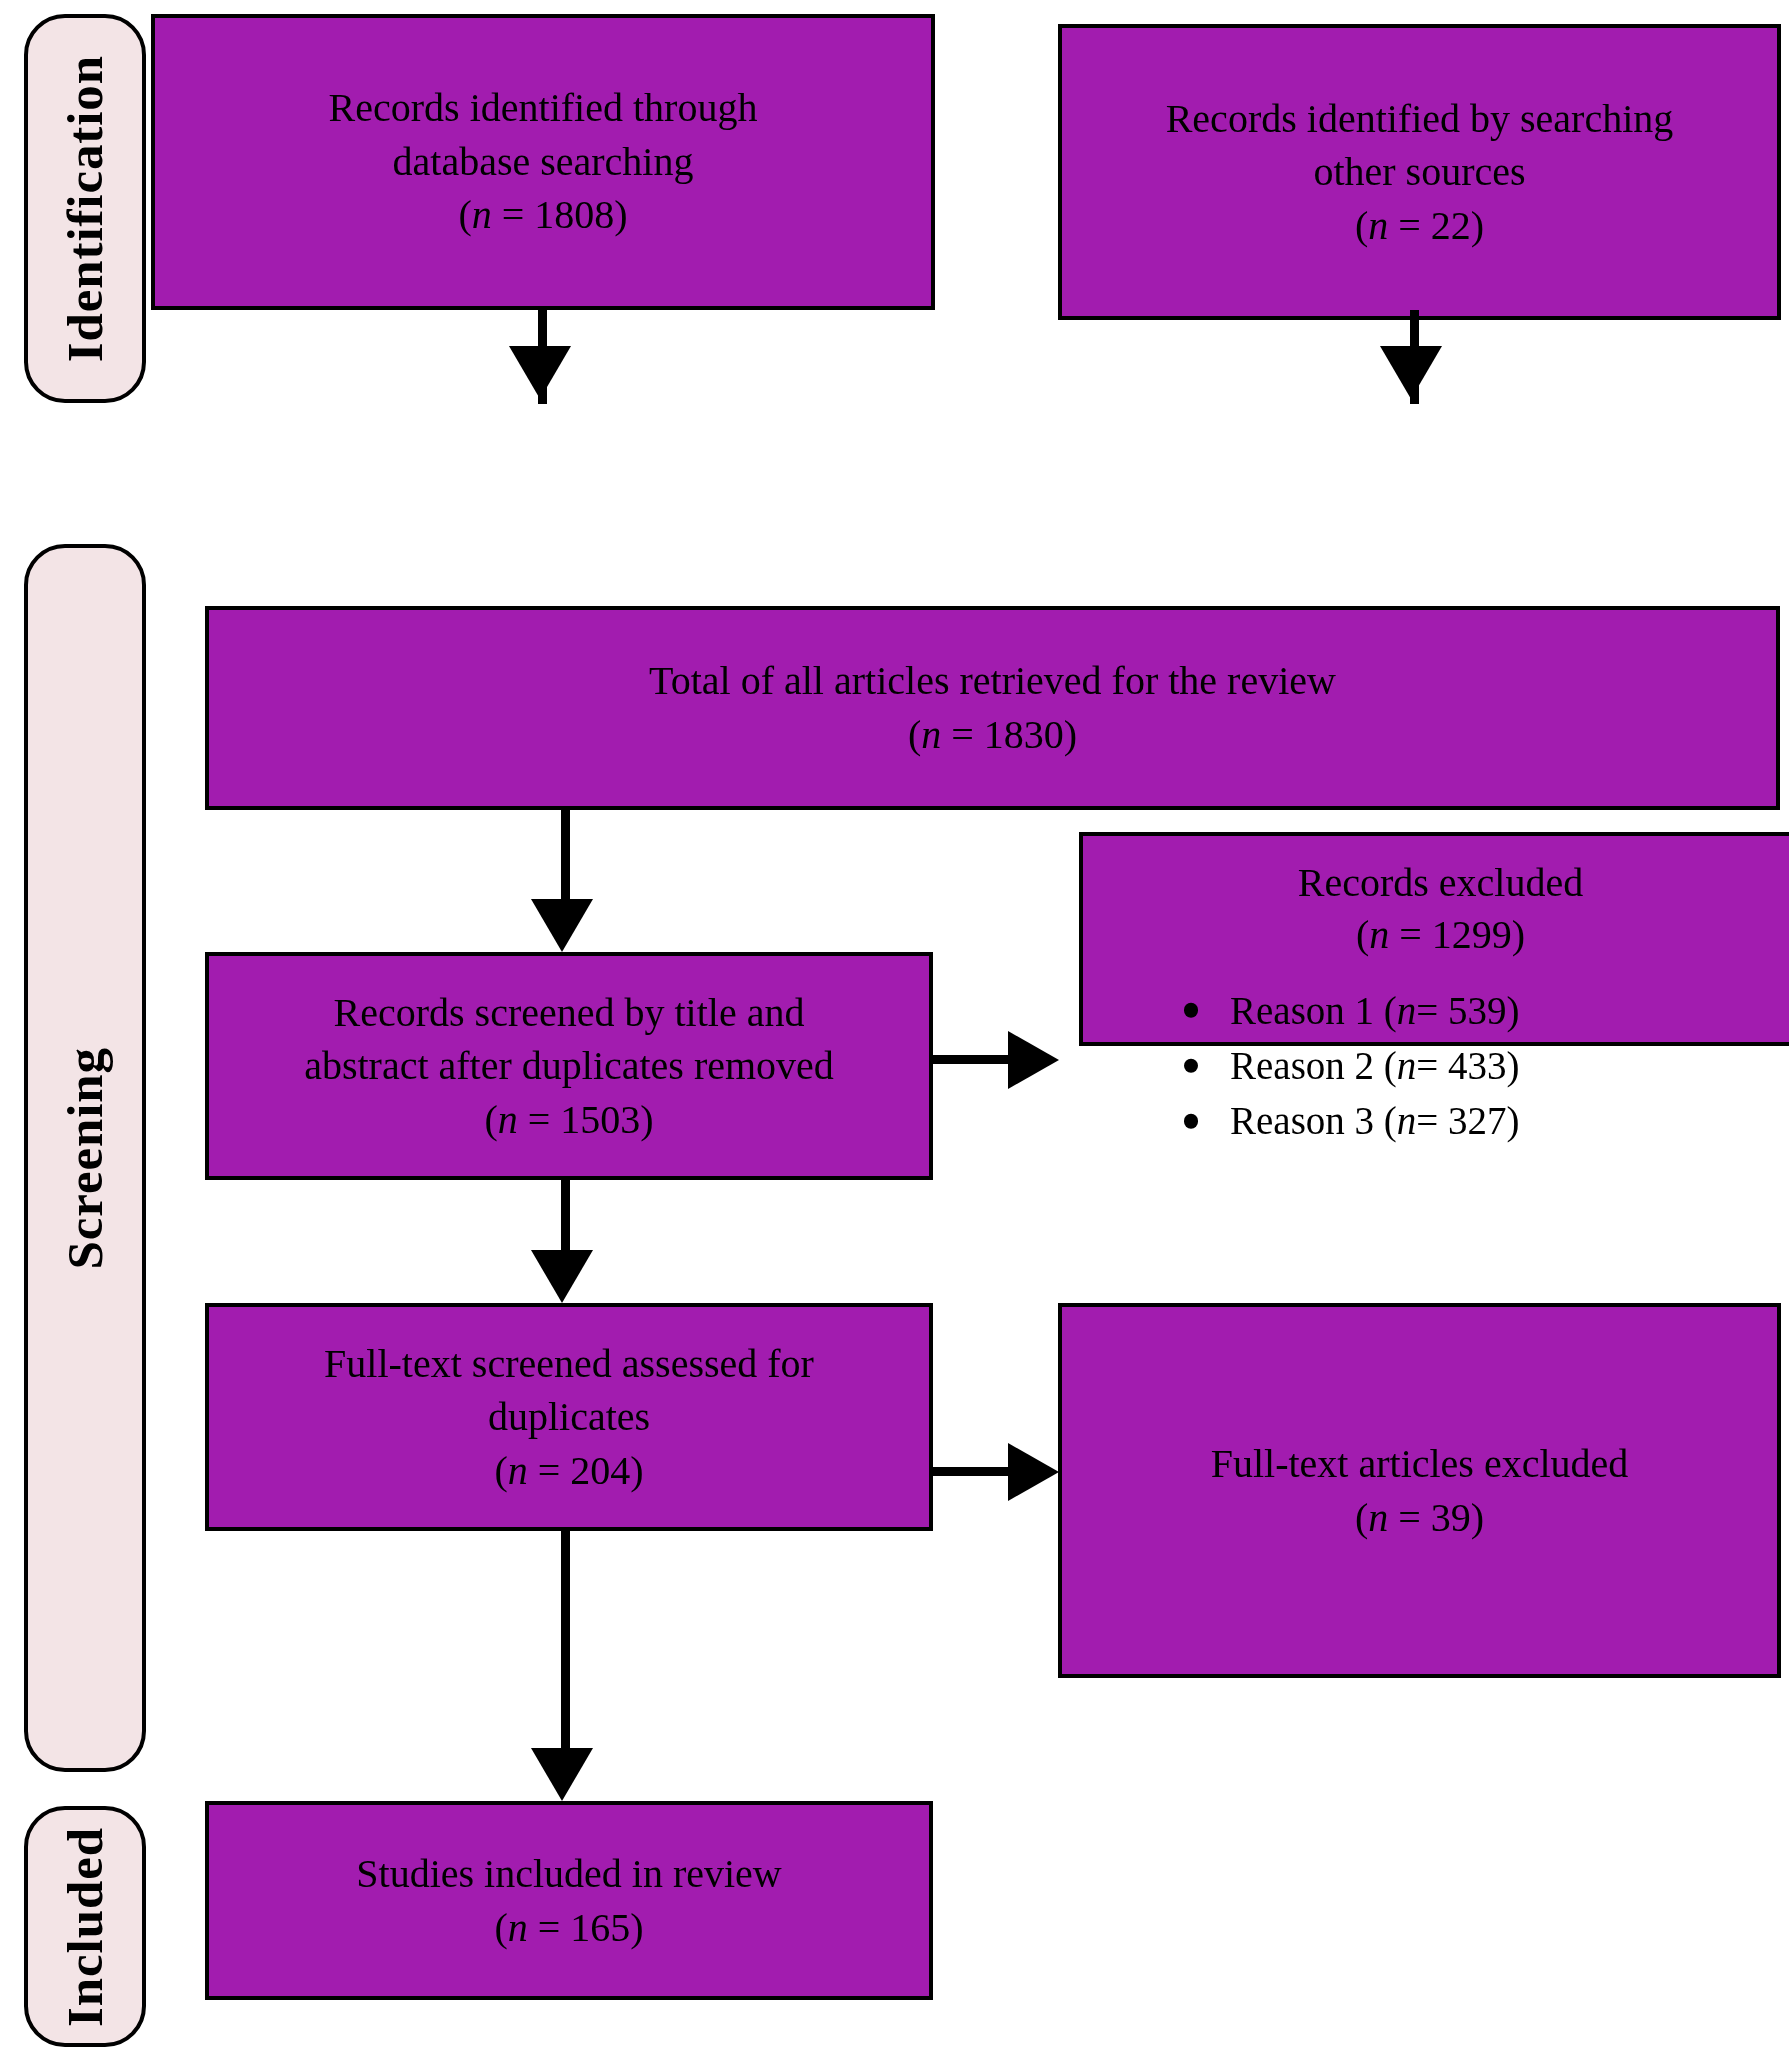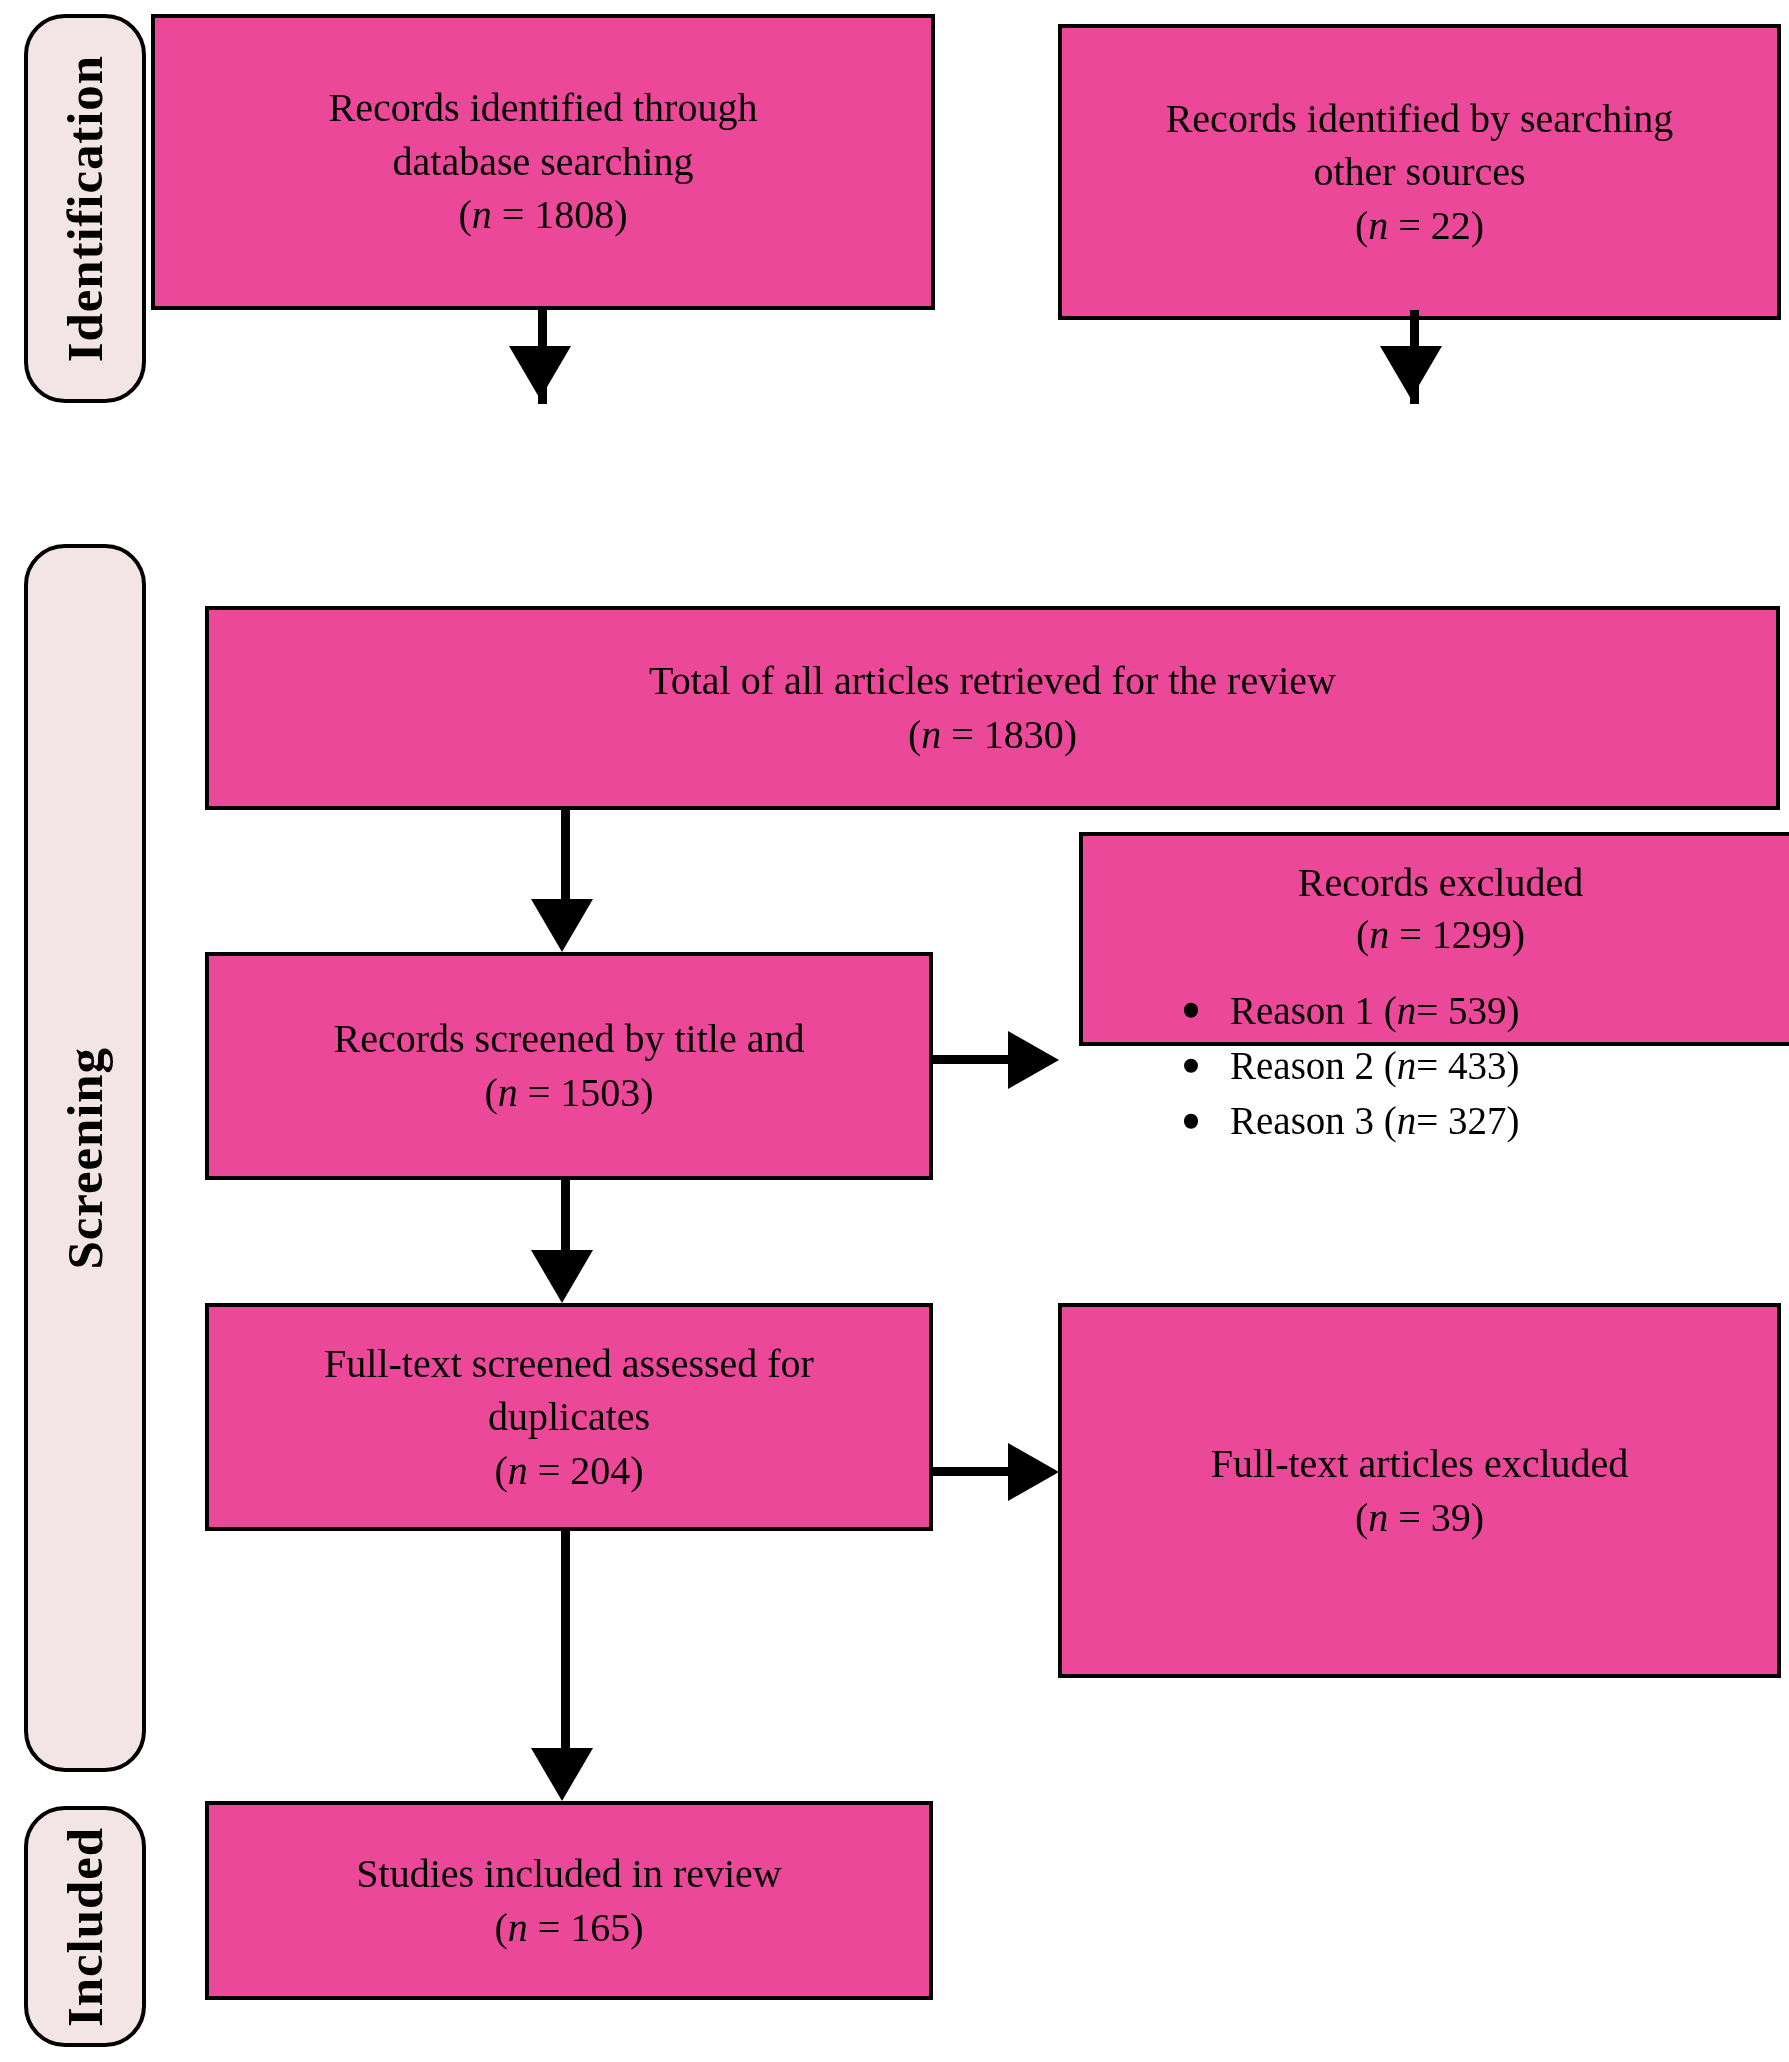--- a/index.html
+++ b/index.html
@@ -41,21 +41,21 @@
     white-space: nowrap;
   }
 
   #stage-identification { left: 24px;  top: 13.7px;   width: 122px; height: 389px; }
   #stage-screening      { left: 24px;  top: 544px;  width: 122px; height: 1228px; }
   #stage-included       { left: 24px;  top: 1806px; width: 122px; height: 241px; }
 
   
   .flow-box {
     position: absolute;
-    background: #ec4899;
+    background: #a21caf;
     border: 4.3px solid #000000;
     box-sizing: border-box;
     display: flex;
     flex-direction: column;
     align-items: center;
     justify-content: center;
     text-align: center;
     font-size: 40px;
     line-height: 1.34;
     padding: 6.8px 19px;
@@ -191,20 +191,21 @@
   <div class="flow-box" id="box-total">
     <span class="line">Total of all articles retrieved for the review</span>
     <span class="line"><span>(</span><span class="nvar">n</span> <span>= 1830)</span></span>
   </div>
 
   <div class="v-line" id="conn-v3"></div>
   <div class="arrow-down" id="conn-v3-head"></div>
 
   <div class="flow-box" id="box-screened">
     <span class="line">Records screened by title and</span>
+    <span class="line">abstract after duplicates removed</span>
     <span class="line"><span>(</span><span class="nvar">n</span> <span>= 1503)</span></span>
   </div>
 
   <div class="h-line" id="conn-h1"></div>
   <div class="arrow-right" id="conn-h1-head"></div>
 
   <div class="flow-box" id="box-rec-excluded">
     <span class="line heading">Records excluded</span>
     <span class="line heading"><span>(</span><span class="nvar">n</span> <span>= 1299)</span></span>
     <ul class="bullet-list">

